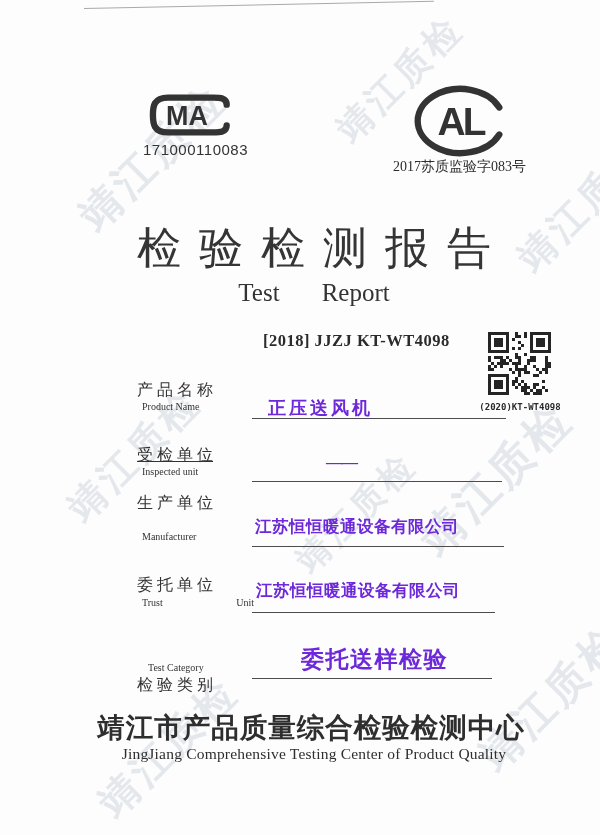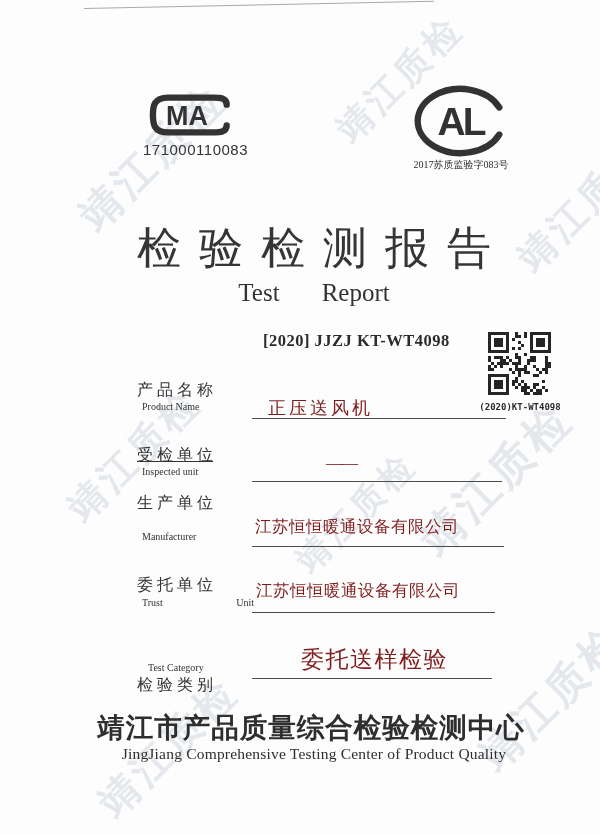--- a/index.html
+++ b/index.html
@@ -33,22 +33,22 @@
 
   
   .cma-wrap{position:absolute;left:145px;top:92px;width:100px;}
   .cma-num{
     position:absolute;left:143px;top:141px;width:110px;
     font-family:"Liberation Sans","DejaVu Sans",sans-serif;
     font-size:15px;letter-spacing:.5px;color:#333;
   }
   .cal-wrap{position:absolute;left:411px;top:85px;width:100px;}
   .cal-cap{
-    position:absolute;left:393px;top:158px;width:136px;text-align:center;
-    font-size:10px;color:#2d2d2d;
+    position:absolute;left:393px;top:158px;width:136px;text-align:left;
+    font-size:14px;color:#2d2d2d;
   }
 
   
   .title-cn{
     position:absolute;top:219px;left:0;width:600px;
     display:flex;justify-content:center;transform:translateX(14px);
   }
   .title-cn span{
     font-size:44px;font-weight:400;letter-spacing:18px;margin-right:-18px;
     color:#353535;
@@ -78,21 +78,21 @@
   }
   .field-label-en{
     position:absolute;left:142px;width:112px;
     font-size:10px;color:#333;white-space:nowrap;
   }
   .field-label-en.spread{text-align:justify;text-align-last:justify;}
   .field-line{
     position:absolute;left:252px;height:0;border-top:1.4px solid #4c4c4c;
   }
   .field-value{
-    position:absolute;font-weight:normal;color:#7f1d1d;white-space:nowrap;
+    position:absolute;font-weight:bold;color:#6d28d9;white-space:nowrap;
   }
 
   
   .footer-cn{
     position:absolute;top:710px;left:0;width:600px;text-align:center;
     transform:translateX(11px);
     font-size:27.5px;font-weight:700;letter-spacing:1px;color:#2e2e2e;
   }
   .footer-en{
     position:absolute;top:745px;left:0;width:600px;text-align:center;
@@ -133,21 +133,21 @@
   <div class="cal-cap">2017苏质监验字083号</div>
 
   <div class="title-cn">
     <span>检验检测报告</span>
   </div>
   <div class="title-en">
     <span>Test</span>
     <span>Report</span>
   </div>
 
-  <div class="report-no">[2020] JJZJ KT-WT4098</div>
+  <div class="report-no">[2018] JJZJ KT-WT4098</div>
 
   <div class="qr">
     <svg width="63" height="63" viewBox="0 0 63 63">
       <g class="mods" fill="#252525">
           <rect x="27" y="0" width="3" height="3"></rect>
           <rect x="36" y="0" width="3" height="3"></rect>
           <rect x="27" y="3" width="3" height="3"></rect>
           <rect x="30" y="3" width="3" height="3"></rect>
           <rect x="36" y="3" width="3" height="3"></rect>
           <rect x="24" y="6" width="3" height="3"></rect>

